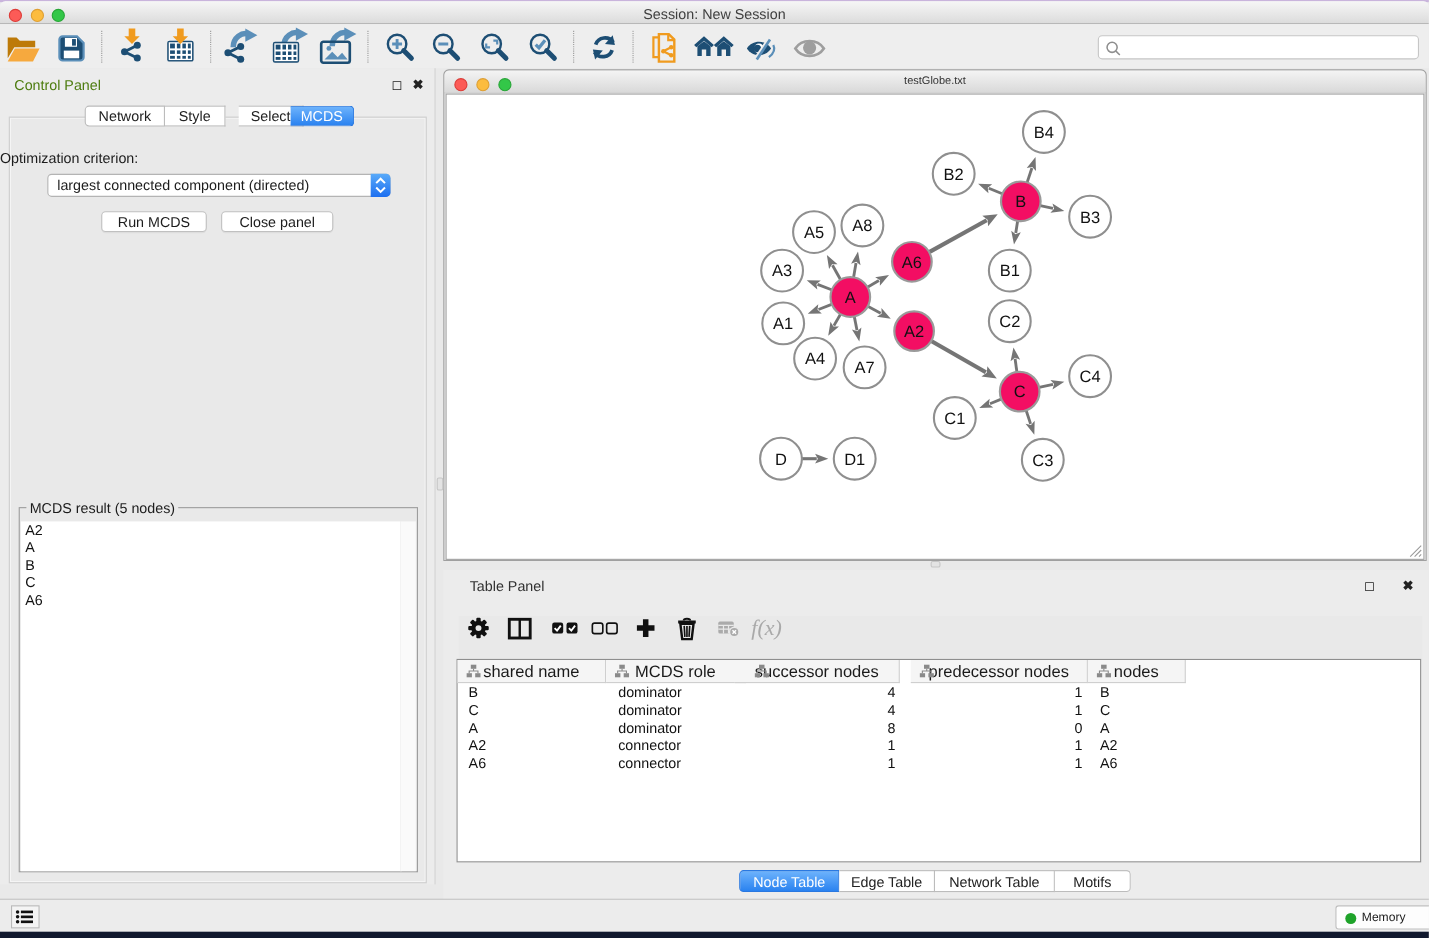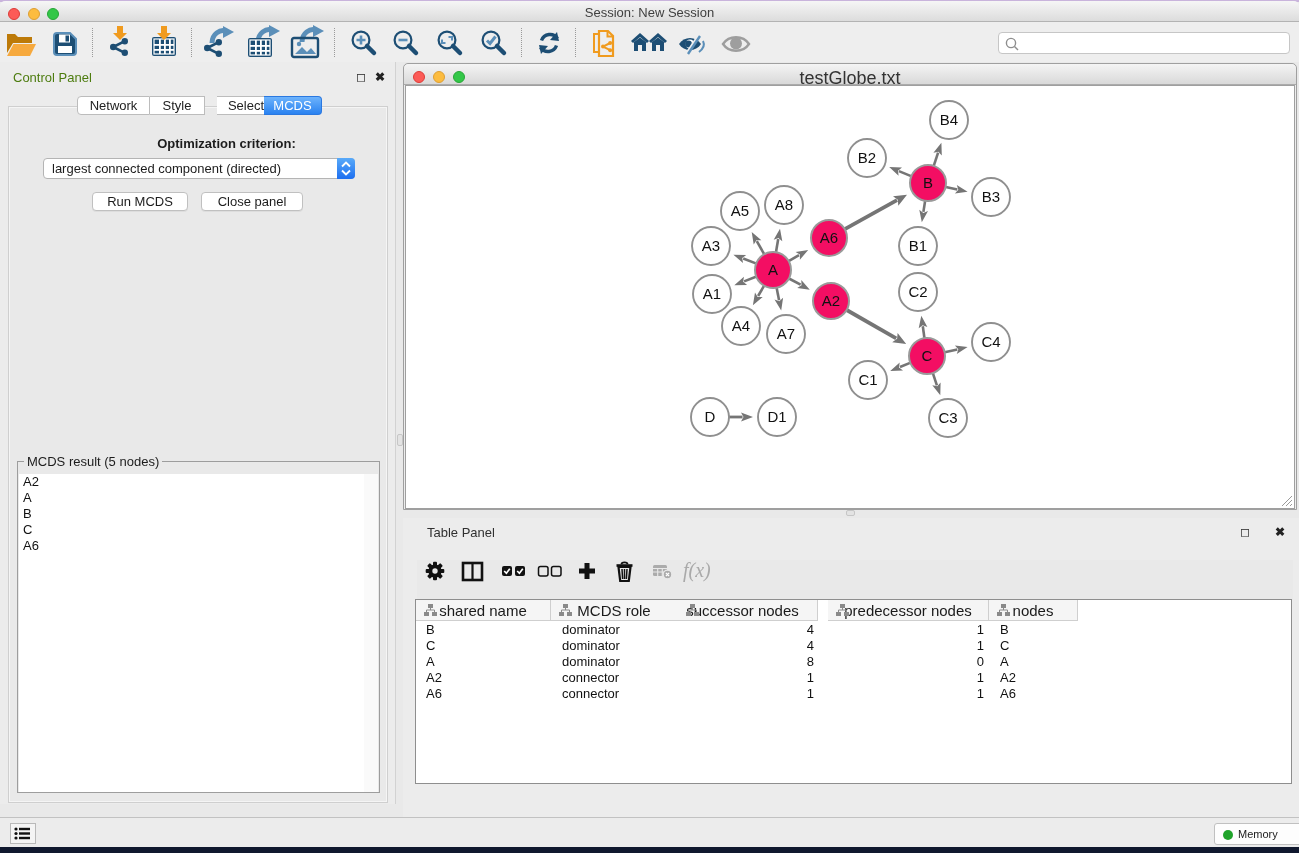--- a/index.html
+++ b/index.html
@@ -24,22 +24,22 @@
 #mainbg { left:0; top:62px; width:1299px; height:755px; background:#e9e9e9; }
 #cpanel { left:0; top:62px; width:396px; height:742px; background:#ececec; border-right:1px solid #d2d2d2; }
 #cpanel .ptitle { position:absolute; left:13px; top:8px; font-size:13px; color:#4d7c0f; }
 .winbtns { position:absolute; font-size:12px; color:#222; }
 #tabs { position:absolute; left:77px; top:34px; height:19px; }
 .tab { position:absolute; top:0; height:19px; background:#fff; border:1px solid #bcbcbc;
   font-size:13px; color:#222; text-align:center; line-height:18px; }
 .tab.sel { background:linear-gradient(#6db3fc,#2a82f0); color:#fff; border-color:#2a78e0; }
 #tabpane { position:absolute; left:8px; top:44px; width:380px; height:697px;
   background:#e9e9e9; border:1px solid #cfcfcf; box-shadow: inset 0 0 0 1px #f5f5f5; }
-#optlabel { position:absolute; left:0; width:453px; top:74px; text-align:center;
-  font-size:13px; color:#1c1c1c;font-weight:bold; }
+#optlabel { position:absolute; left:0; width:453px; top:74px; text-align:left;
+  font-size:13px; color:#1c1c1c; }
 #combo { position:absolute; left:43px; top:96px; width:312px; height:21px;
   background:#fff; border:1px solid #b4b4b4; border-radius:4px; font-size:13px;
   color:#1c1c1c; line-height:19px; padding-left:8px; }
 #combo .step { position:absolute; right:-1px; top:-1px; width:18px; height:21px;
   border-radius:0 4px 4px 0; background:linear-gradient(#59aaf9,#1d6ff0); }
 .btn { position:absolute; top:130px; height:19px; background:#fff;
   border:1px solid #c0c0c0; border-radius:4px; font-size:13px; color:#1c1c1c;
   text-align:center; line-height:17px; box-shadow:0 1px 0 rgba(0,0,0,.05); }
 #fieldset { position:absolute; left:17px; top:399px; width:363px; height:332px;
   border:1px solid #9d9d9d; }
@@ -47,21 +47,21 @@
   padding:0 3px; font-size:13px; color:#1c1c1c; }
 #mlist { position:absolute; left:1px; top:12px; width:346px; height:318px;
   background:#fff; border-right:1px solid #d9d9d9; font-size:13px; color:#111; }
 #mlist div { padding-left:4px; height:16px; line-height:16px; }
 #mscroll { position:absolute; right:1px; top:12px; width:14px; height:318px; background:#fafafa; }
 #netwin { left:403px; top:63px; width:894px; height:447px; background:#ededed;
   border:1px solid #9f9f9f; border-radius:5px 5px 0 0; }
 #nettitle { position:absolute; left:0; top:0; width:100%; height:21px;
   background:linear-gradient(#f4f4f4,#d9d9d9); border-bottom:1px solid #ababab;
   border-radius:5px 5px 0 0; }
-#nettitle .title { position:absolute; left:0; right:0; top:4px; text-align:center; font-size:18px; color:#333; }
+#nettitle .title { position:absolute; left:0; right:0; top:4px; text-align:center; font-size:10px; color:#333; }
 #nettitle .r { left:9px;  background:#fc5b57; border:0.5px solid #dd3c38; }
 #nettitle .y { left:29px; background:#fcbc3f; border:0.5px solid #de9f33; }
 #nettitle .g { left:49px; background:#33c748; border:0.5px solid #27a637; }
 #netcanvas { position:absolute; left:1px; top:21px; width:890px; height:424px;
   background:#fff; border:1px solid #9f9f9f; }
 #tpanel { left:403px; top:518px; width:896px; height:300px; background:#ececec; }
 #tpanel .ptitle { position:absolute; left:24px; top:7px; font-size:13px; color:#303030; }
 #ttoolbar { position:absolute; left:14px; top:42px; width:876px; height:40px; background:#e9e9e9; }
 #tablebox { position:absolute; left:12px; top:81px; width:877px; height:185px;
   background:#fff; border:1px solid #8e8e8e; }
@@ -478,20 +478,26 @@
       <div class="trow" style="left:146px;top:70px;">connector</div>
       <div class="trow" style="left:340px;top:70px;width:58px;text-align:right;">1</div>
       <div class="trow" style="left:500px;top:70px;width:68px;text-align:right;">1</div>
       <div class="trow" style="left:584px;top:70px;">A2</div>
       <div class="trow" style="left:10px;top:86px;">A6</div>
       <div class="trow" style="left:146px;top:86px;">connector</div>
       <div class="trow" style="left:340px;top:86px;width:58px;text-align:right;">1</div>
       <div class="trow" style="left:500px;top:86px;width:68px;text-align:right;">1</div>
       <div class="trow" style="left:584px;top:86px;">A6</div>
     </div>
+  <div style="position:absolute;left:0;top:273px;width:896px;height:22px;">
+      <div class="btab sel" style="left:269px;width:91px;border-radius:4px 0 0 4px;">Node Table</div>
+      <div class="btab" style="left:360px;width:87px;border-left:none;">Edge Table</div>
+      <div class="btab" style="left:447px;width:109px;border-left:none;">Network Table</div>
+      <div class="btab" style="left:556px;width:69px;border-left:none;border-radius:0 4px 4px 0;">Motifs</div>
+    </div>
 </div>
 <div class="abs" id="statusbar">
   <div id="listbtn"><svg width="24" height="19">
         <g fill="#111">
           <circle cx="5" cy="5" r="1.6"></circle>
           <rect x="8" y="3.8" width="11" height="2.4"></rect>
           <circle cx="5" cy="9.5" r="1.6"></circle>
           <rect x="8" y="8.3" width="11" height="2.4"></rect>
           <circle cx="5" cy="14" r="1.6"></circle>
           <rect x="8" y="12.8" width="11" height="2.4"></rect>

